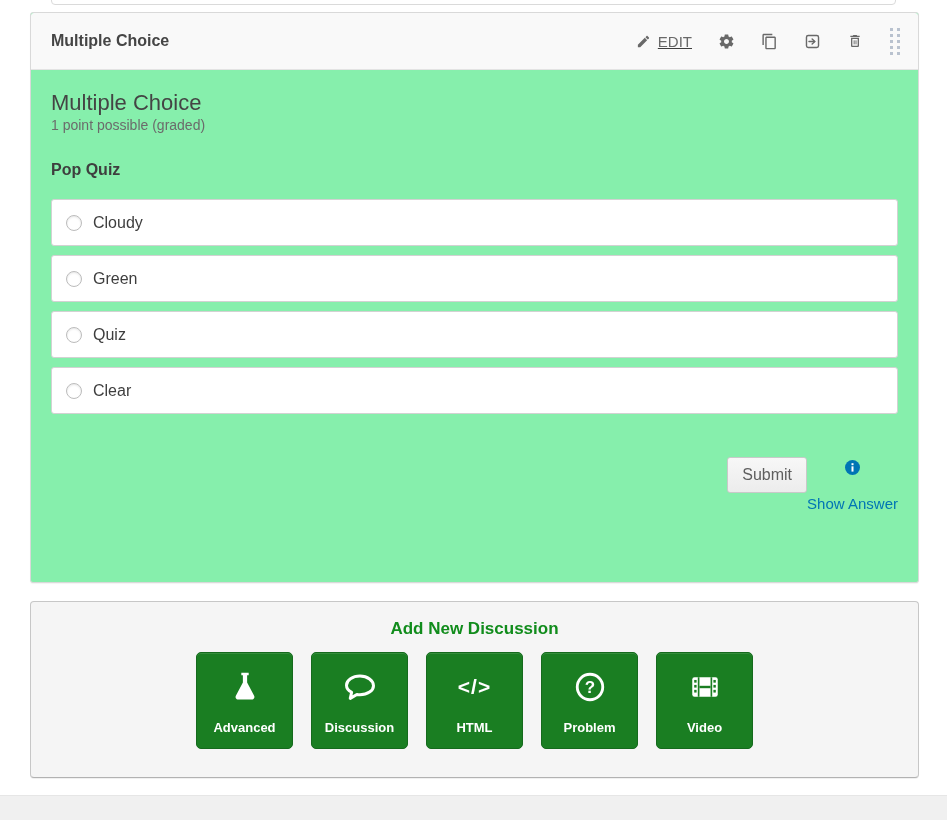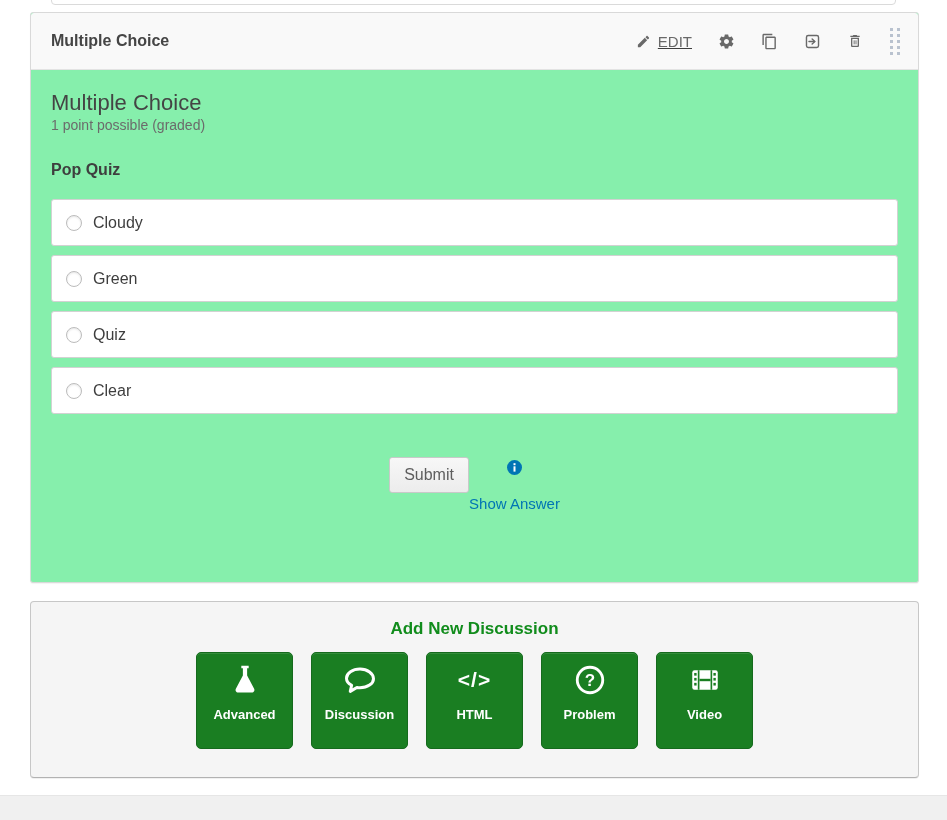--- a/index.html
+++ b/index.html
@@ -57,21 +57,21 @@
   .choices{margin-top:19px;}
   .choice{
     height:47px;border:1px solid #d2d2d2;border-radius:3px;background:#fff;
     display:flex;align-items:center;padding:0 14px;margin-bottom:9px;cursor:pointer;
   }
   .radio{
     width:16px;height:16px;border:1px solid #bcbcbc;border-radius:50%;
     background:#fff;box-shadow:inset 0 1px 2px rgba(0,0,0,.10);flex:none;
   }
   .choice-label{margin-left:11px;font-size:16px;color:#3e3e3e;}
-  .submit-row{display:flex;justify-content:center;align-items:flex-start;margin-top:43px;}
+  .submit-row{display:flex;justify-content:flex-end;align-items:flex-start;margin-top:43px;}
   .submit-btn{
     width:80px;height:36px;border:1px solid #c9c9c9;border-radius:3px;
     background:linear-gradient(#f7f7f7,#ececec);
     font-size:16px;color:#5e5e5e;cursor:pointer;
     font-family:"Liberation Sans","DejaVu Sans",sans-serif;
   }
   .show-answer-wrap{display:flex;flex-direction:column;align-items:center;margin-top:3px;cursor:pointer;}
   .show-answer-label{color:var(--blue-link);font-size:15px;margin-top:20px;}
   
   .add-panel{
@@ -82,21 +82,21 @@
   .add-title{color:var(--green-title);font-size:17px;font-weight:bold;margin-top:17px;}
   .add-buttons{display:flex;justify-content:center;gap:18px;margin-top:13px;}
   .add-btn{
     width:97px;height:97px;background:var(--green-button);
     border:1px solid #156a1d;border-radius:5px;cursor:pointer;
     display:flex;flex-direction:column;align-items:center;padding:0;
     box-shadow:inset 0 1px 0 rgba(255,255,255,.12);
   }
   .add-btn .icon-area{flex:1;display:flex;align-items:center;justify-content:center;width:100%;}
   .add-btn .btn-label{
-    font-size:13px;font-weight:bold;color:#fff;padding-bottom:26px;
+    font-size:13px;font-weight:bold;color:#fff;padding-bottom:13px;
     font-family:"Liberation Sans","DejaVu Sans",sans-serif;
   }
   .code-glyph{font-size:21px;font-weight:bold;color:#fff;letter-spacing:1px;}
   svg{display:block;}
 </style>
 </head>
 <body>
 
 <div class="prev-card-edge"></div>
 

